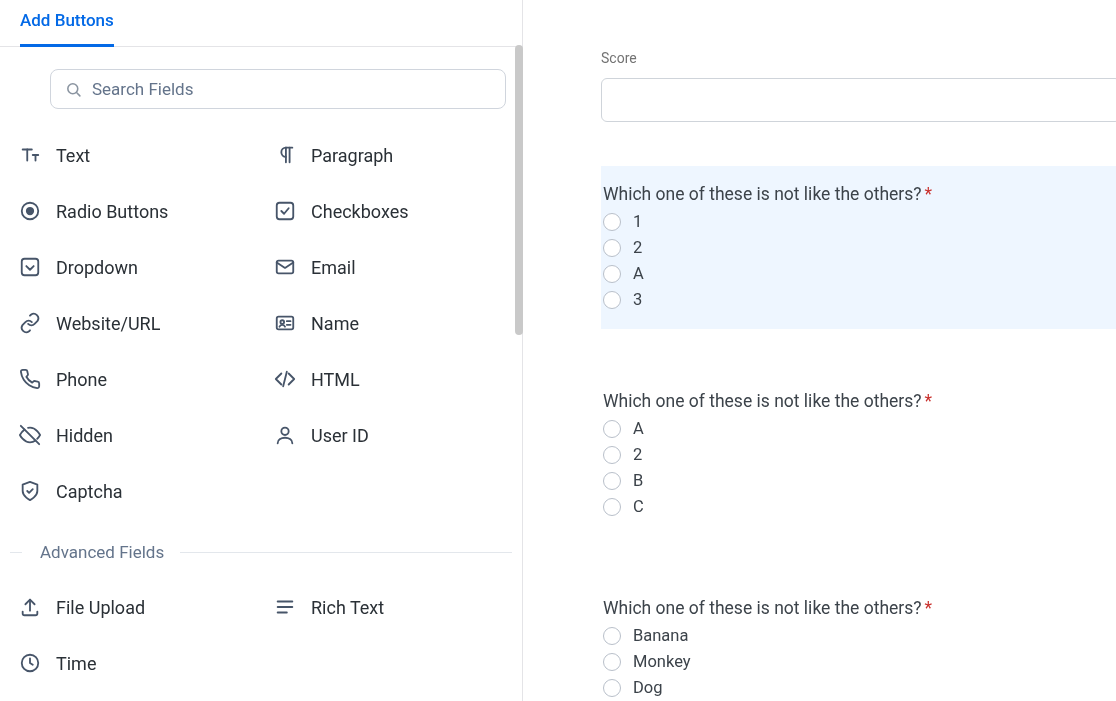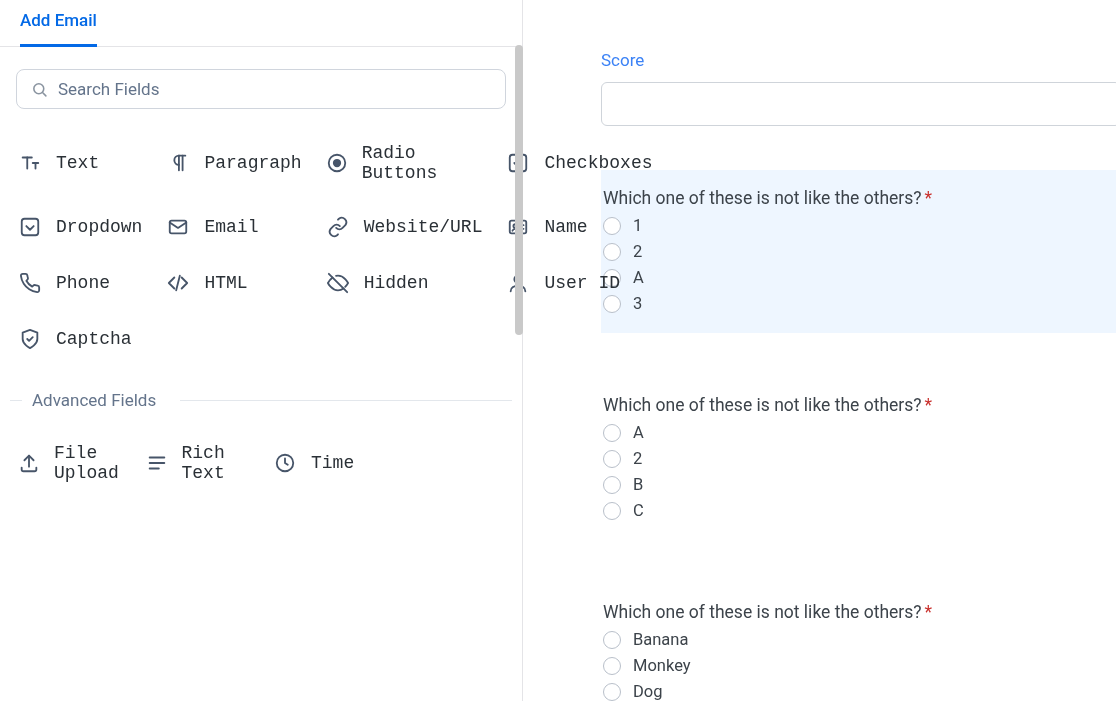--- a/index.html
+++ b/index.html
@@ -53,39 +53,39 @@
     cursor: pointer;
     color: #3b3f44;
   }
   .tab.active {
     color: #0369e6;
     border-bottom: 3px solid #0369e6;
     margin-bottom: -1px;
   }
   .search-wrap {
     padding: 22px 16px 10px 16px;
+    margin-left: 34px;
   }
   .search-field {
     display: flex;
     align-items: center;
     gap: 10px;
     border: 1px solid #d0d5dd;
     border-radius: 8px;
     padding: 9px 14px;
     width: 100%;
     font-size: 17px;
     color: #778290;
   }
   .search-field svg { flex: 0 0 auto; }
   .search-placeholder { color: #64748b; }
   .fields-grid {
     display: grid;
-    grid-template-columns: 1fr 1fr 1fr 1fr;
+    grid-template-columns: 1fr 1fr;
     padding: 8px 6px 4px 6px;
-    font-family: Liberation Mono, monospace;
   }
   .field-item {
     display: flex;
     align-items: center;
     gap: 14px;
     padding: 16px 12px;
     font-size: 18px;
     color: #2a3036;
     cursor: pointer;
     border-radius: 6px;
@@ -94,21 +94,21 @@
     width: 24px;
     height: 24px;
     display: flex;
     align-items: center;
     justify-content: center;
     color: #475569;
   }
   .section-divider {
     position: relative;
     margin: 10px 0 0 0;
-    padding: 0 0 0 24px;
+    padding: 0 0 0 32px;
     height: 38px;
     display: flex;
     align-items: center;
   }
   .section-divider::before,
   .section-divider::after {
     content: "";
     position: absolute;
     top: 50%;
     height: 1px;
@@ -126,22 +126,22 @@
   .canvas {
     flex: 1;
     height: 100%;
     overflow: hidden;
     padding: 50px 0 0 0;
   }
   .form-area {
     padding: 0 0 0 78px;
   }
   .score-label {
-    font-size: 17px;
-    color: #3b82f6;
+    font-size: 14px;
+    color: #737373;
     margin-bottom: 12px;
   }
   .score-input {
     width: 520px;
     height: 44px;
     border: 1px solid #cfd4da;
     border-radius: 6px;
     background: #fff;
   }
   .question-block {
@@ -181,21 +181,21 @@
     flex: 0 0 auto;
   }
 </style>
 </head>
 <body>
 
 <div class="app">
 
   <div class="sidebar">
     <div class="tabs">
-      <div class="tab active">Add Email</div>
+      <div class="tab active">Add Buttons</div>
     </div>
 
     <div class="search-wrap">
       <div class="search-field">
         <svg width="17" height="17" viewBox="0 0 24 24" fill="none" stroke="#8a94a0" stroke-width="2.2" stroke-linecap="round" stroke-linejoin="round">
             <circle cx="11" cy="11" r="7"></circle>
             <line x1="21" y1="21" x2="16.65" y2="16.65"></line>
           </svg>
         <span class="search-placeholder">Search Fields</span>
       </div>

